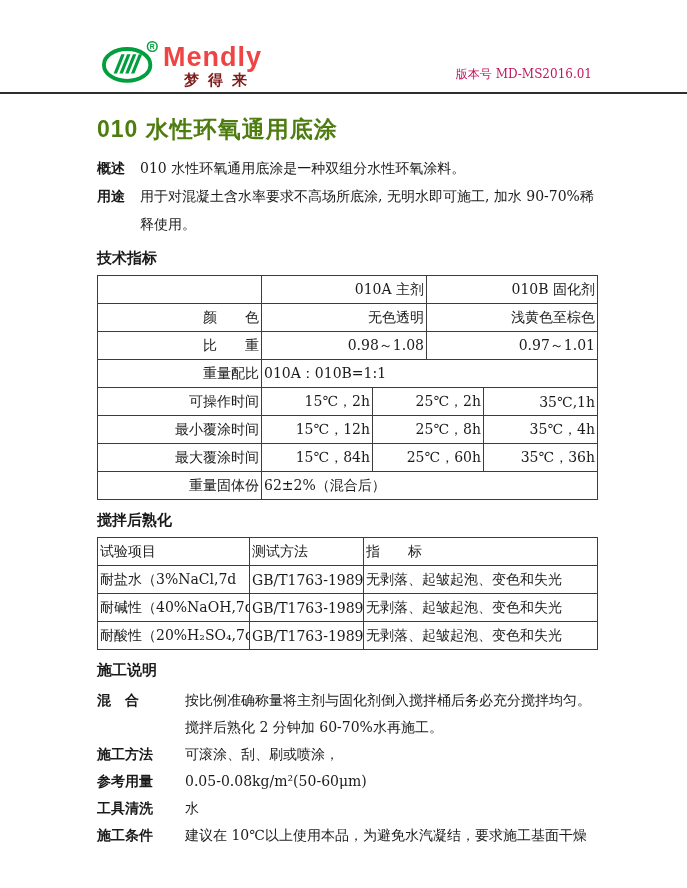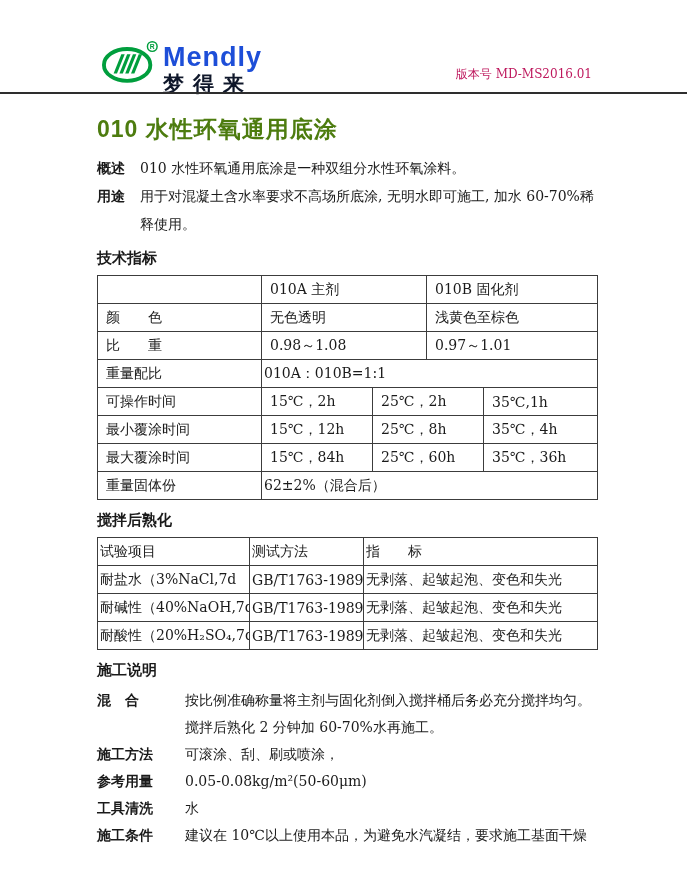--- a/index.html
+++ b/index.html
@@ -9,44 +9,44 @@
     font-family:"DejaVu Serif","Liberation Serif",serif;
     color:#1a1a1a;
   }
   
   .logo { position:absolute; left:102px; top:38px; display:flex; align-items:flex-start; }
   .emblem { width:58px; height:48px; flex:none; }
   .brand-text { margin-left:3px; margin-top:6px; }
   .wordmark {
     font-family:"Liberation Sans","DejaVu Sans",sans-serif;
     font-weight:800; font-size:27px; line-height:1;
-    color:#1d4ed8; letter-spacing:1px;
+    color:#ef4444; letter-spacing:1px;
   }
   .cn-name {
     font-family:"Liberation Sans","DejaVu Sans",sans-serif;
-    font-weight:700; font-size:21px; line-height:1.1;
-    color:#0f172a; letter-spacing:9px; margin-top:1px;
+    font-weight:700; font-size:15px; line-height:1.1;
+    color:#7f1d1d; letter-spacing:9px; margin-left:21px; margin-top:1px;
   }
   .version { position:absolute; top:66px; right:95px; font-size:12px; color:#be185d; }
   .rule { position:absolute; top:92px; left:0; width:687px; height:0; border-top:2px solid #2e2e2e; }
 
   
   .content { position:absolute; top:95px; left:97px; width:500px; }
   .doc-title {
     font-family:"Liberation Sans","DejaVu Sans",sans-serif;
     font-size:23px; font-weight:700; letter-spacing:1px;
     margin:18px 0 9px 0; line-height:32px; color:#4d7c0f;
   }
   .intro-item { display:flex; font-size:14px; line-height:28px; }
   .intro-label { font-weight:700; width:43px; flex:none; }
   .intro-lines { flex:1; }
   .sec-heading { font-weight:700; font-size:15px; line-height:20px; margin:12px 0 5px 0;font-family:Liberation Mono, monospace; }
 
   table { border-collapse:collapse; table-layout:fixed; width:500px; font-size:14px; }
-  td { border:1px solid #3c3c3c; height:27px; padding:0 2px 0 8px; overflow:hidden; white-space:nowrap; }
+  td { border:1px solid #3c3c3c; height:27px; padding:0 2px 0 8px; overflow:hidden; white-space:nowrap;text-align:right; }
   td.c { text-align:left; padding:0 2px; }
 
   .cons-item { display:flex; font-size:14px; line-height:27px; }
   .cons-label { font-weight:700; width:88px; flex:none; }
   .cons-lines { flex:1; }
 </style>
 </head>
 <body>
 
 <div class="page">
@@ -75,21 +75,21 @@
 
     <div class="doc-title">010 水性环氧通用底涂</div>
 
     <div class="intro-item">
       <span class="intro-label">概述</span>
       <span class="intro-lines">010 水性环氧通用底涂是一种双组分水性环氧涂料。</span>
     </div>
     <div class="intro-item">
       <span class="intro-label">用途</span>
       <span class="intro-lines">
-        <div>用于对混凝土含水率要求不高场所底涂, 无明水即可施工, 加水 60-70%稀</div>
+        <div>用于对混凝土含水率要求不高场所底涂, 无明水即可施工, 加水 90-70%稀</div>
         <div>释使用。</div>
       </span>
     </div>
 
     <div class="sec-heading">技术指标</div>
     <table>
       <colgroup>
           <col style="width:164px">
           <col style="width:111px">
           <col style="width:54px">

